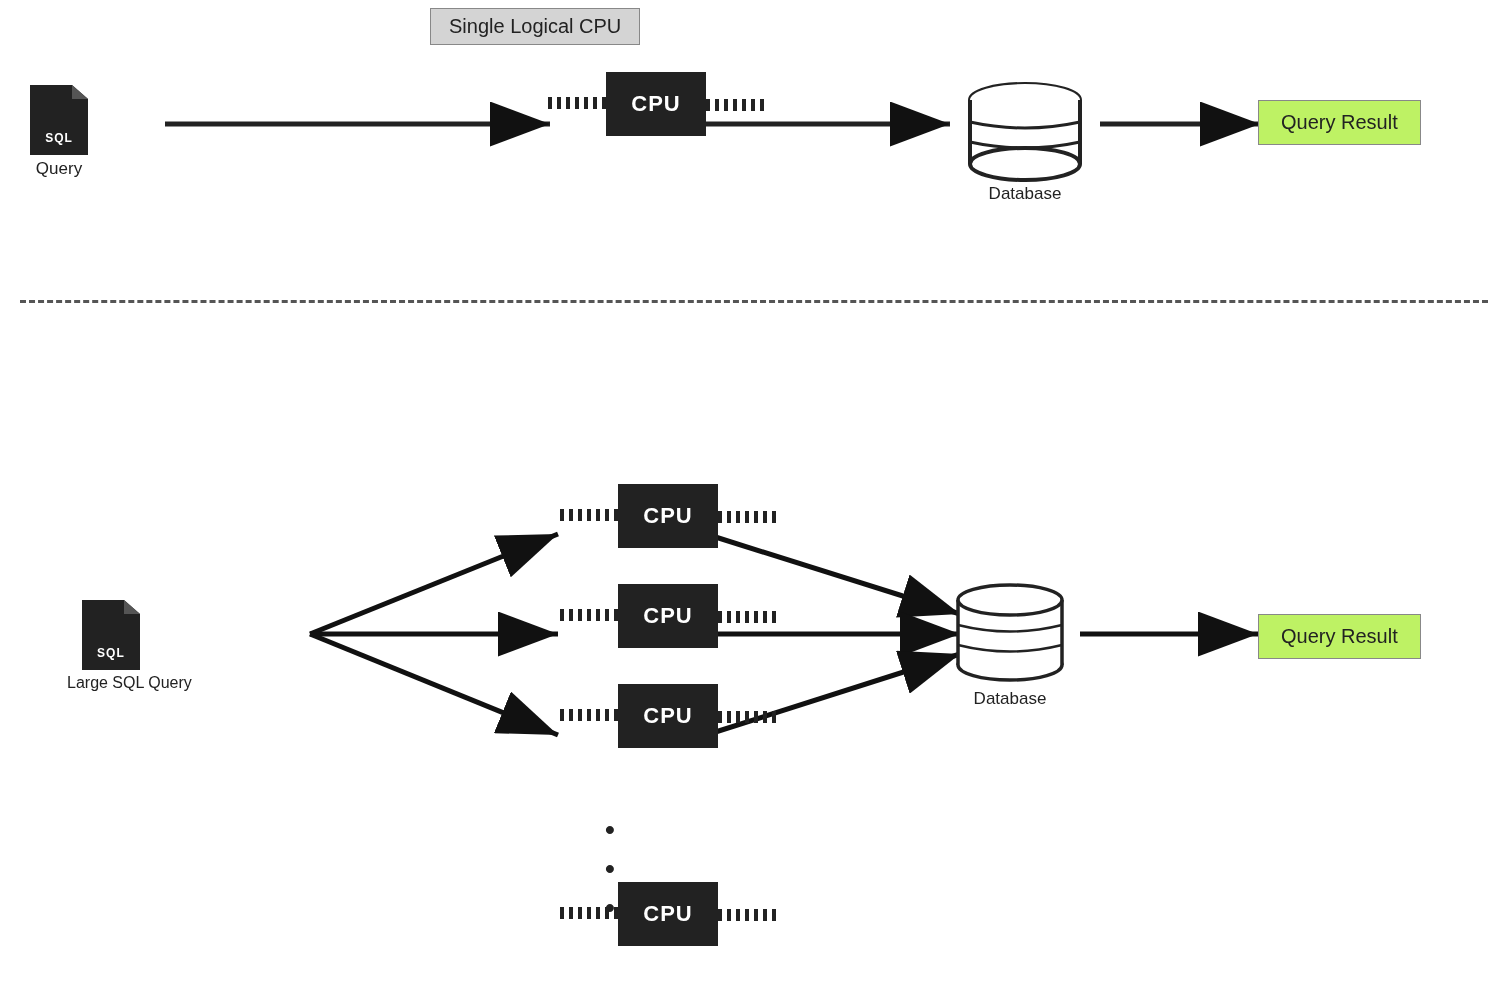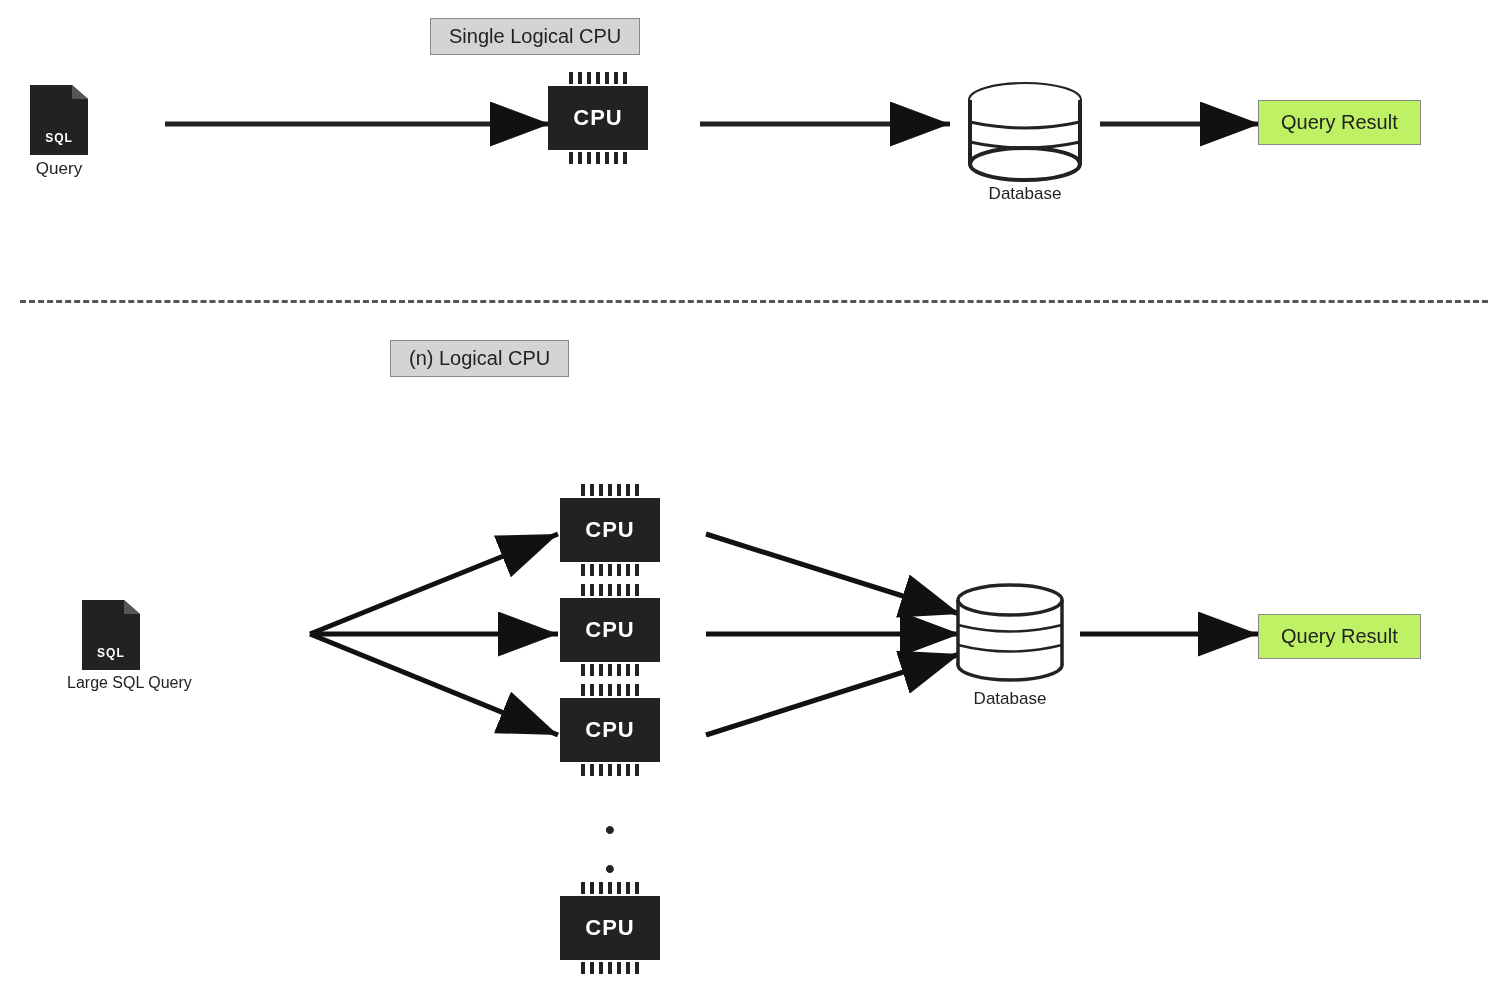--- a/index.html
+++ b/index.html
@@ -27,21 +27,21 @@
       padding: 6px 18px;
       font-size: 20px;
       font-weight: 500;
       color: #222;
     }
 
     
     .cpu-wrapper {
       position: absolute;
       display: flex;
-      flex-direction: column;
+      flex-direction: row;
       align-items: center;
     }
 
     .cpu-pins-top {
       display: flex;
       gap: 5px;
       margin-bottom: 2px;
     }
 
     .cpu-pins-bottom {
@@ -119,21 +119,21 @@
 
     <line x1="706" y1="534" x2="960" y2="614" stroke="#111" stroke-width="5" marker-end="url(#arrowhead-lg)"></line>
 
     <line x1="706" y1="634" x2="960" y2="634" stroke="#111" stroke-width="5" marker-end="url(#arrowhead-lg)"></line>
 
     <line x1="706" y1="735" x2="960" y2="654" stroke="#111" stroke-width="5" marker-end="url(#arrowhead-lg)"></line>
 
     <line x1="1080" y1="634" x2="1258" y2="634" stroke="#111" stroke-width="5" marker-end="url(#arrowhead-lg)"></line>
   </svg>
 
-  <div class="title-box" style="top:18px; left:430px;">
+  <div class="title-box" style="top:8px; left:430px;">
     <span>Single Logical CPU</span>
   </div>
 
   <div style="position:absolute; top:85px; left:30px; display:flex; flex-direction:column; align-items:center;">
     <div style="position:relative; width:58px; height:70px;">
       
       <svg width="58" height="70" viewBox="0 0 58 70">
         <polygon points="0,0 42,0 58,14 58,70 0,70" fill="#222"></polygon>
         <polygon points="42,0 58,14 42,14" fill="#555"></polygon>
       </svg>
@@ -181,23 +181,20 @@
     </svg>
     <div style="margin-top:2px; font-size:17px; color:#222;">Database</div>
   </div>
 
   <div class="query-result-box" style="top:100px; left:1258px;">
     <span>Query Result</span>
   </div>
 
   <div style="position:absolute; top:300px; left:20px; right:20px; border-top:3px dashed #555;"></div>
 
-  <div class="title-box" style="top:340px; left:390px;">
-    <span>(n) Logical CPU</span>
-  </div>
 
   <div style="position:absolute; top:600px; left:30px; display:flex; flex-direction:column; align-items:center;">
     <div style="position:relative; width:58px; height:70px;">
       <svg width="58" height="70" viewBox="0 0 58 70">
         <polygon points="0,0 42,0 58,14 58,70 0,70" fill="#222"></polygon>
         <polygon points="42,0 58,14 42,14" fill="#555"></polygon>
       </svg>
       <div style="position:absolute; bottom:10px; left:0; right:0; text-align:center; color:#fff; font-size:12px; font-weight:bold; letter-spacing:1px;">SQL</div>
     </div>
     <div style="margin-top:4px; font-size:16px; color:#222;margin-left:37px;">Large SQL Query</div>

